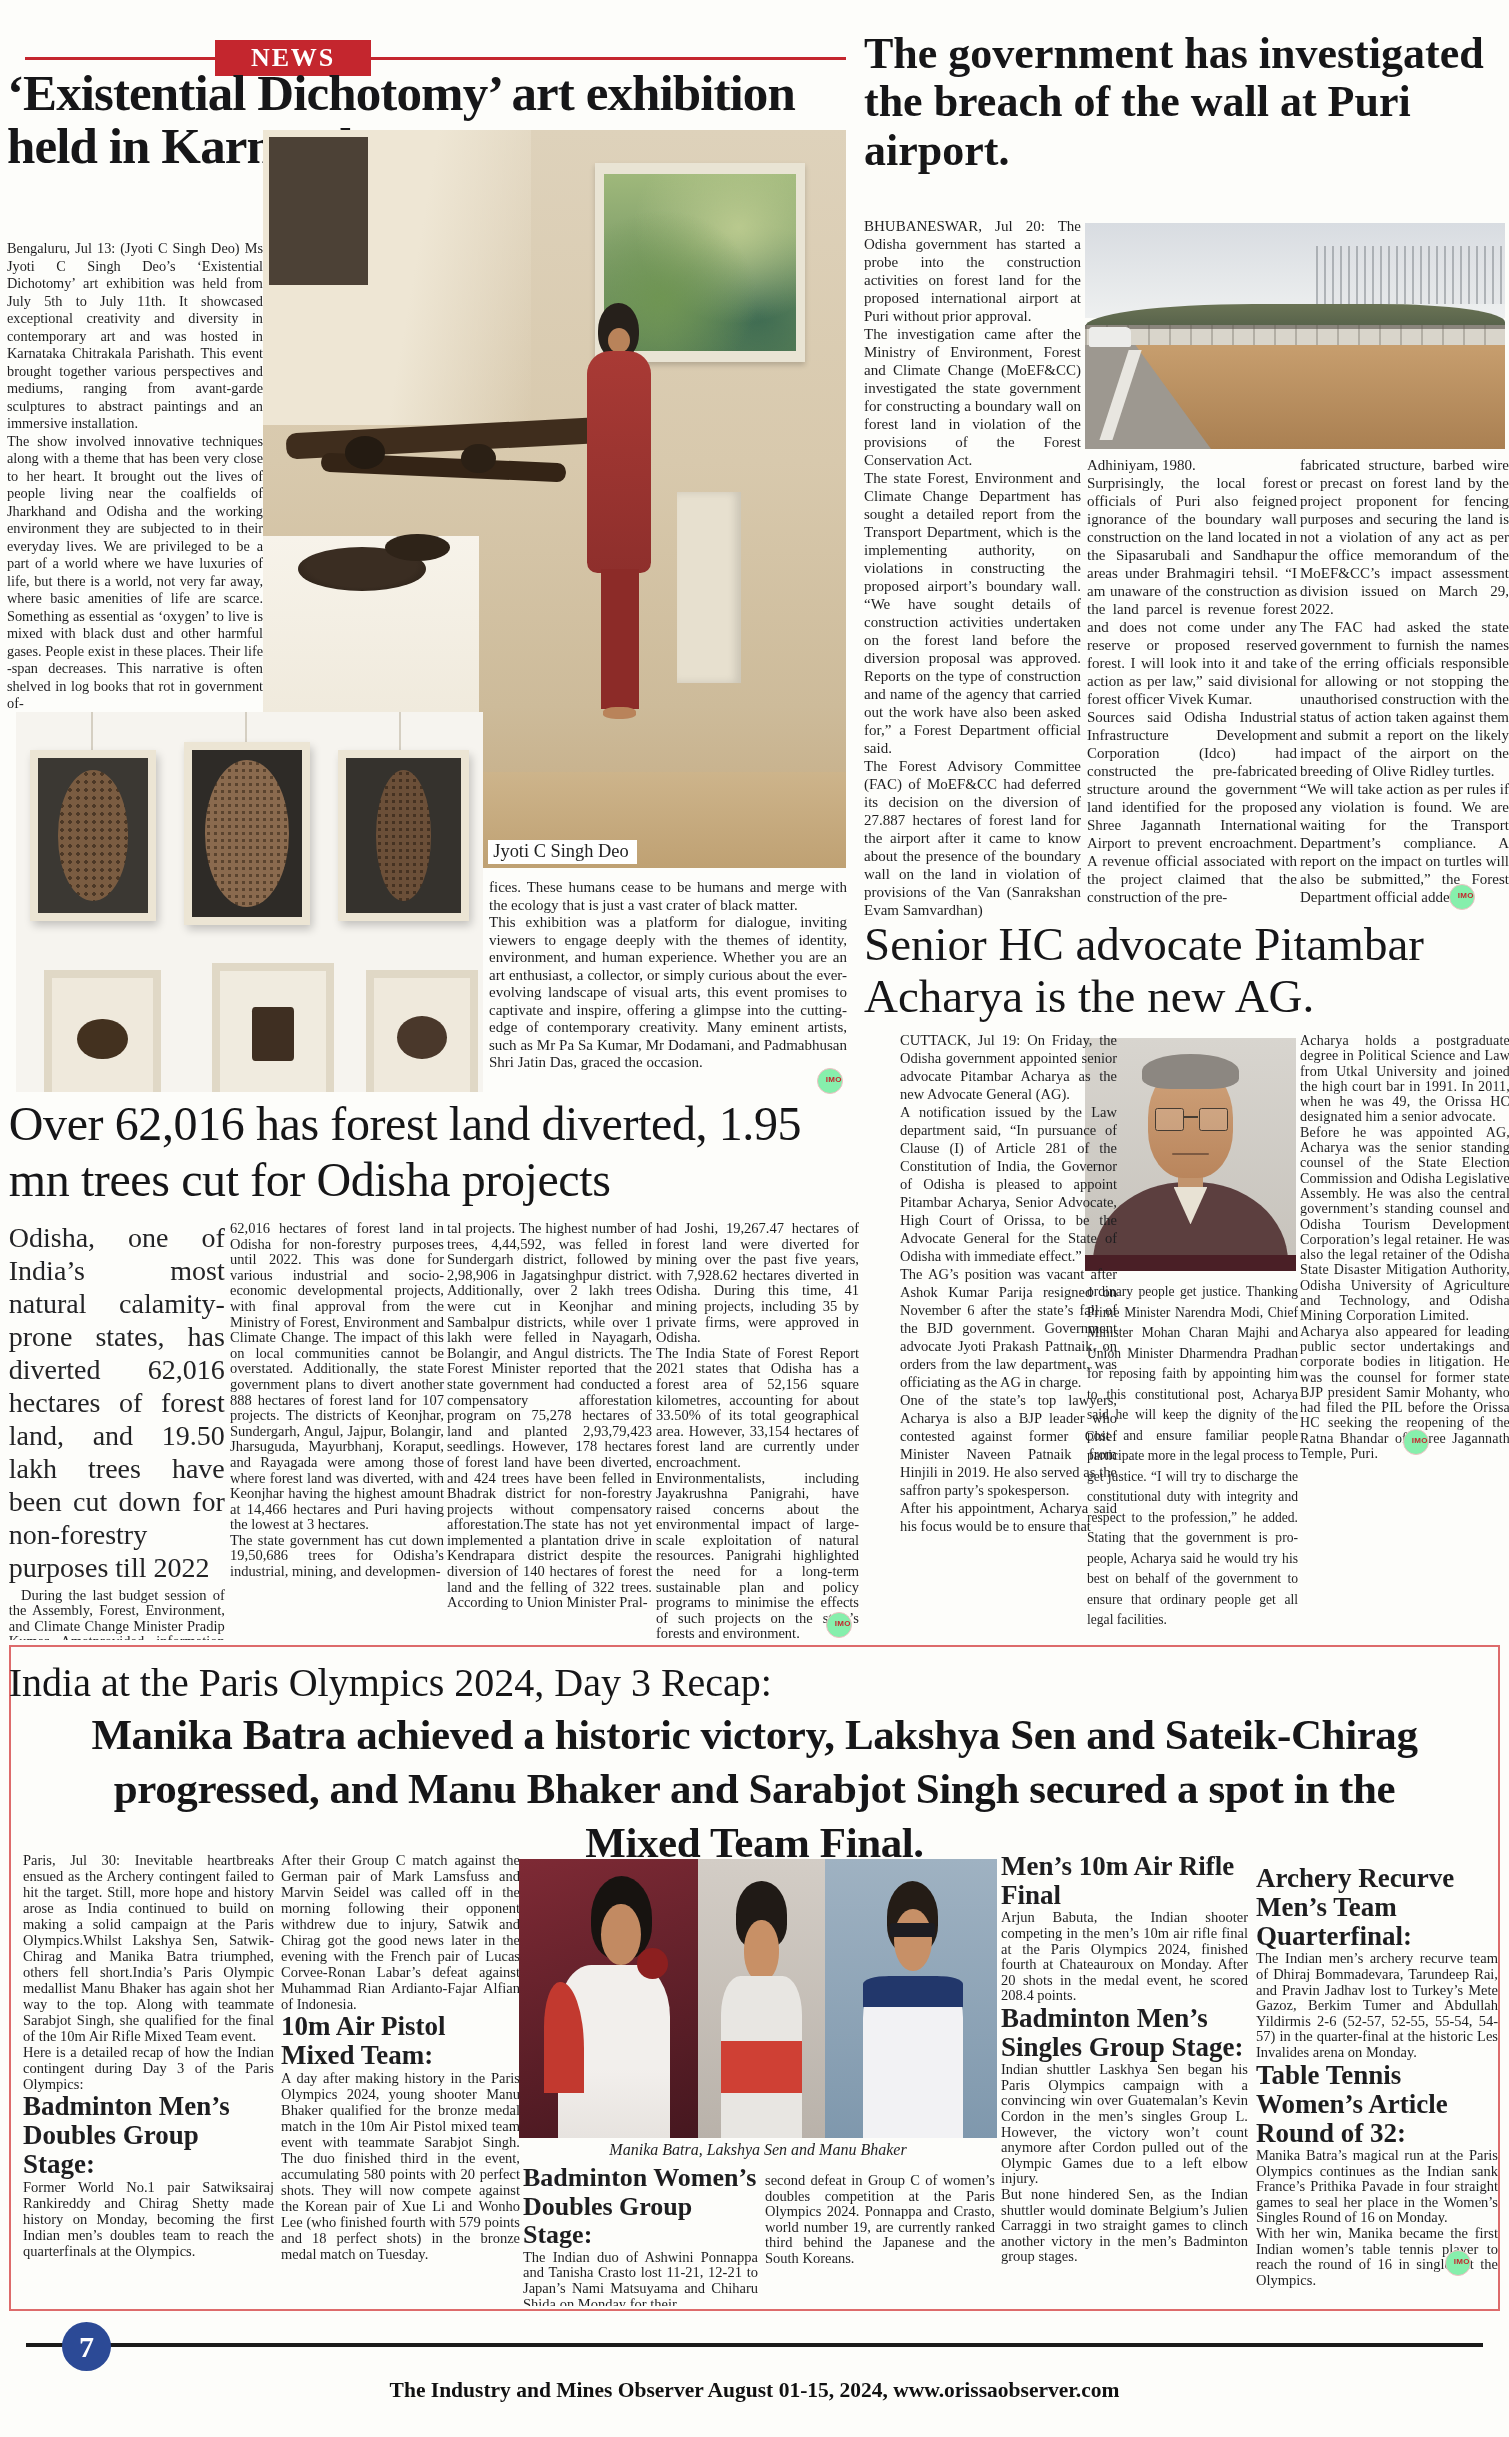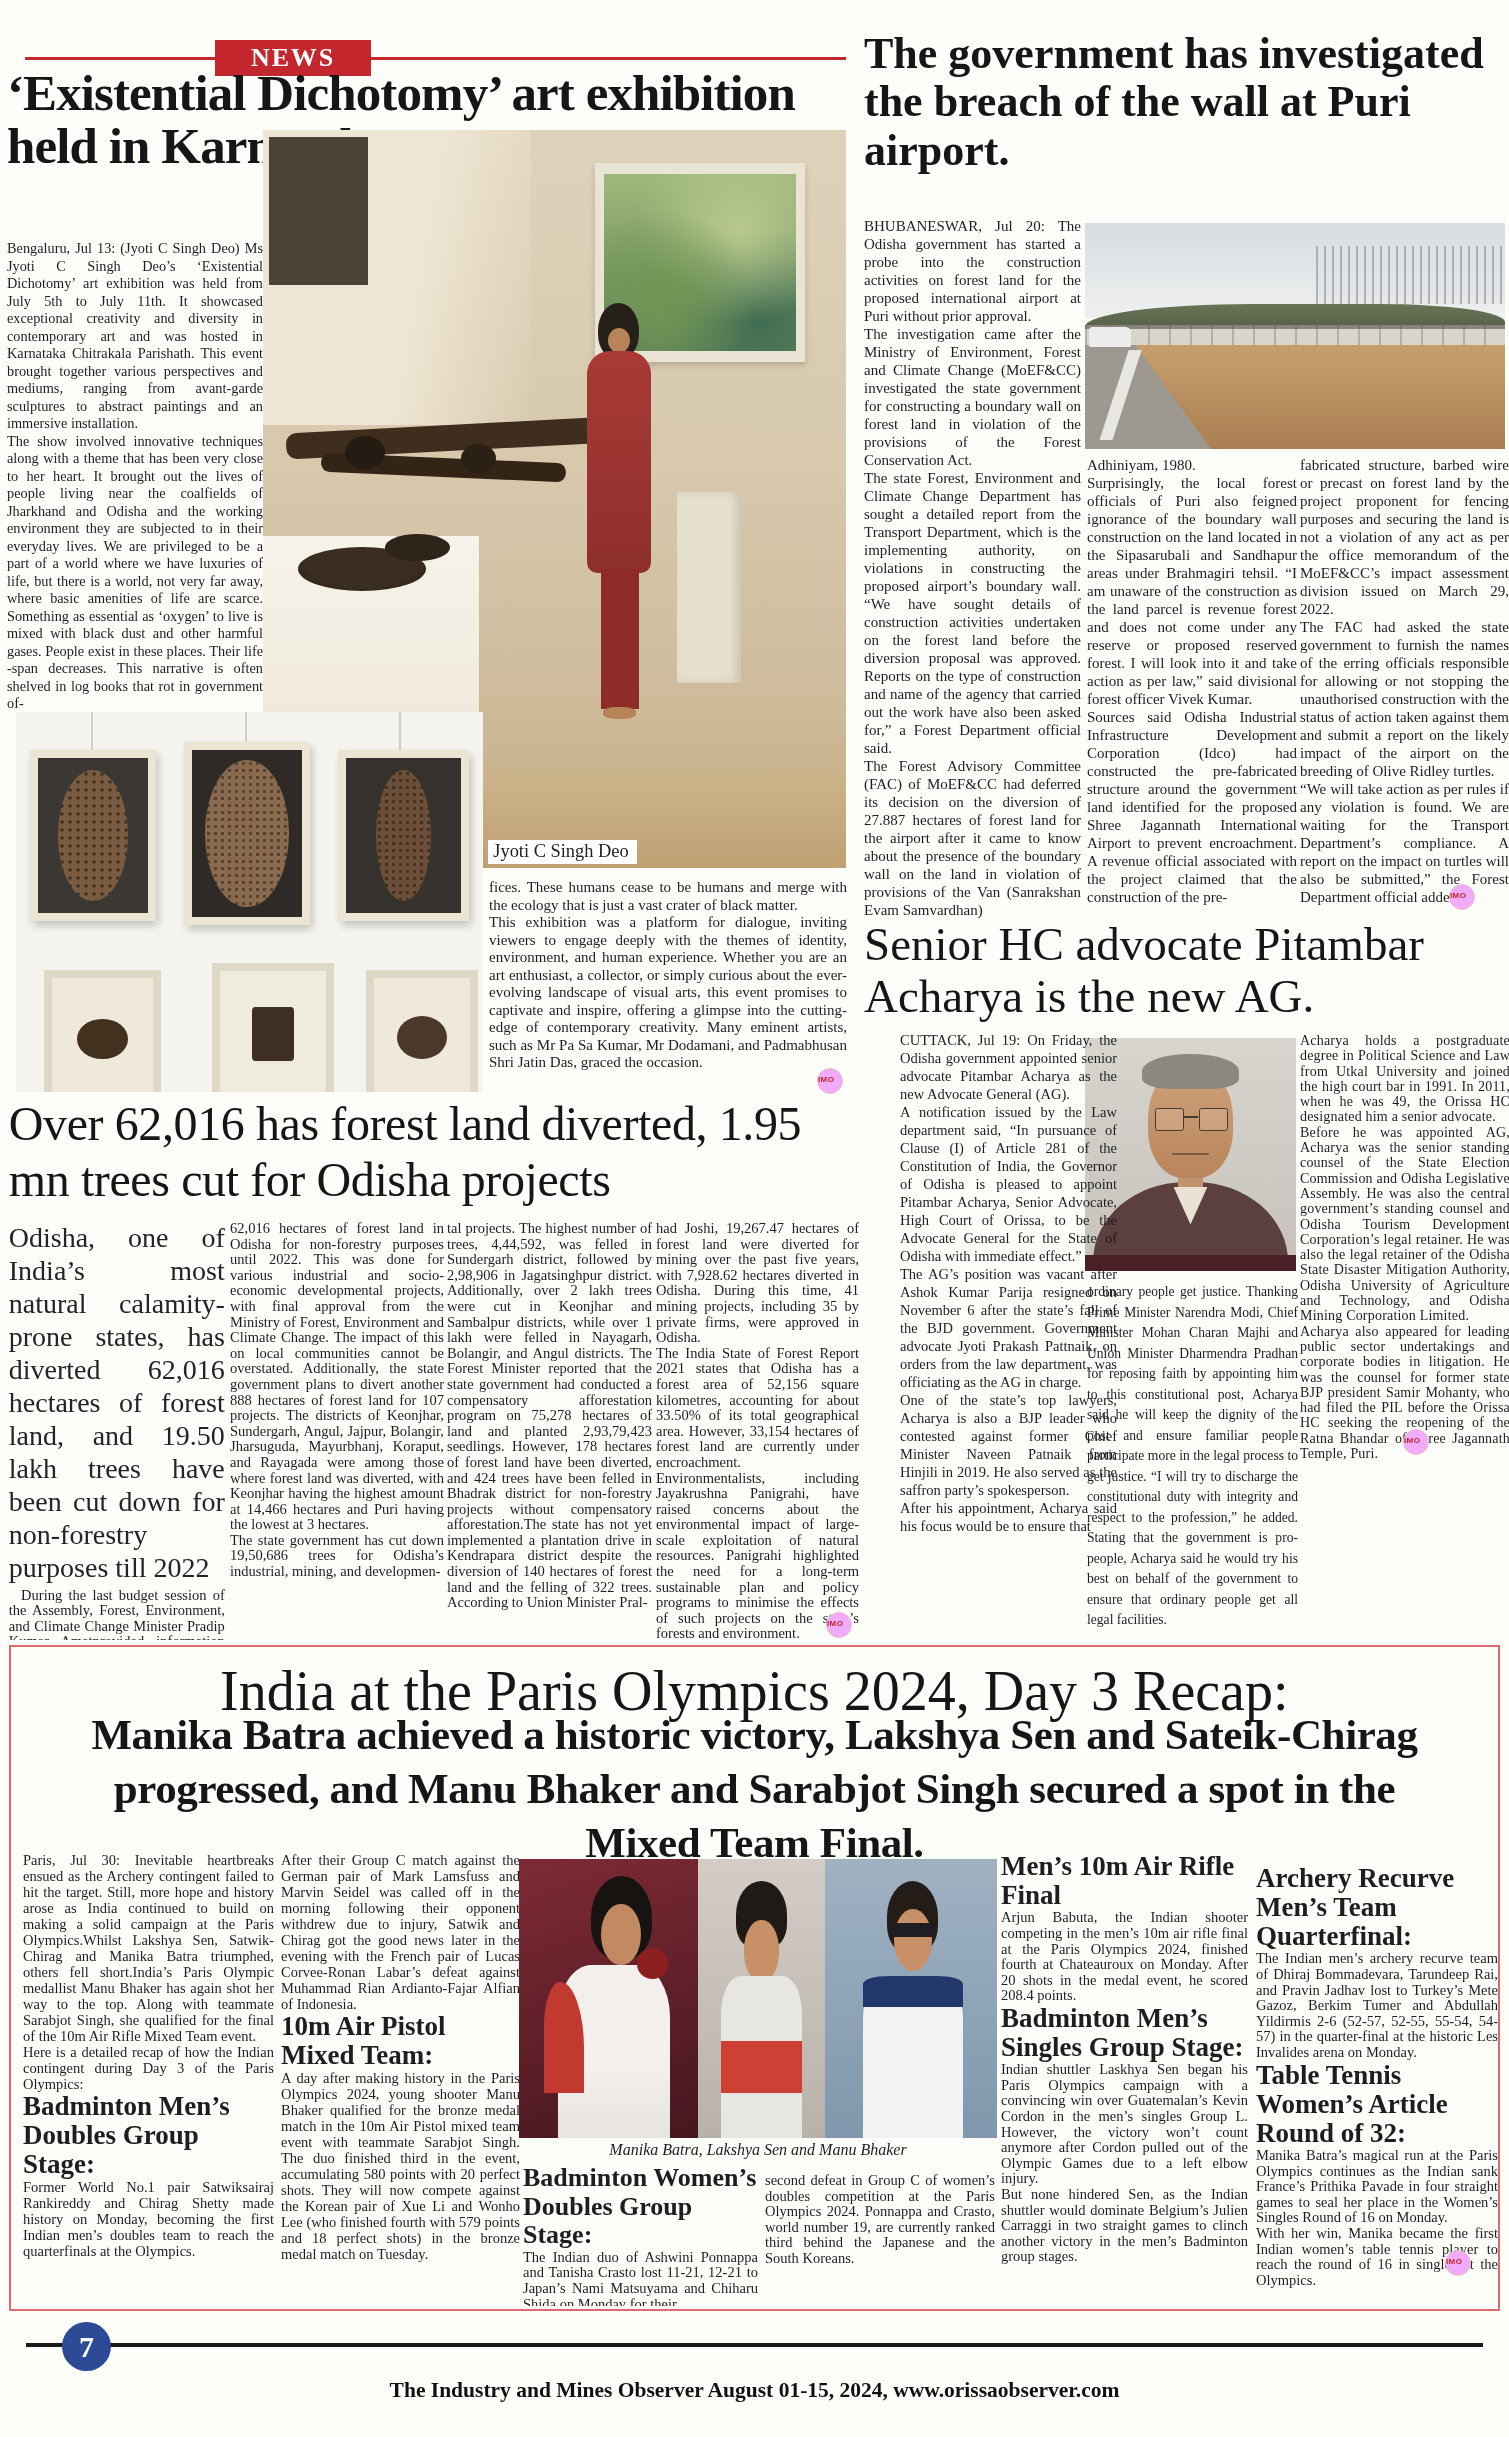--- a/index.html
+++ b/index.html
@@ -8,39 +8,39 @@
   .abs{position:absolute;}
   .ph{position:absolute;overflow:hidden;}
   .ph-s{position:absolute;}
   .col{position:absolute;overflow:hidden;}
   .col p{margin:0;text-align:justify;}
   .headline{color:#161618;}
   .h-art{font-size:51px;font-weight:700;line-height:1.04;letter-spacing:-0.9px;}
   .h-puri{font-size:44px;font-weight:700;line-height:1.1;}
   .h-ag{font-size:47px;font-weight:400;line-height:1.1;}
   .h-forest{font-size:48px;font-weight:400;line-height:1.17;letter-spacing:-0.4px;}
-  .h-oly{font-size:56px;font-weight:400;text-align:center;}
+  .h-oly{font-size:40px;font-weight:400;text-align:left;}
   .h-oly-sub{font-size:43px;font-weight:700;line-height:1.26;letter-spacing:-0.4px;text-align:center;}
   .f-art1{font-size:14.3px;line-height:17.5px;}
   .f-art2{font-size:15px;line-height:17.5px;}
   .f-puri{font-size:15px;line-height:18px;}
   .f-ag1{font-size:14.5px;line-height:18px;}
   .f-ag2{font-size:13.6px;line-height:20.5px;}
   .f-ag3{font-size:14px;line-height:15.3px;letter-spacing:0.2px;}
   .f-forest{font-size:14.5px;line-height:15.6px;}
   .f-oly{font-size:14.5px;line-height:16px;}
   .f-oly2{font-size:14.5px;line-height:15.6px;}
   .lead{font-size:28px;line-height:33px;text-align:justify;color:#242426;}
   .sub1{font-size:27px;font-weight:700;line-height:1.08;margin:3.5px 0 2.6px;text-align:left !important;}
   .sub2{font-size:26px;font-weight:700;line-height:1.1;margin:2.6px 0 1.8px;text-align:left !important;}
   .news-tab{background:#c4262e;color:#fff;display:flex;align-items:center;justify-content:center;
             font-size:26px;font-weight:700;letter-spacing:1.8px;}
   .caption-box{background:#fff;font-size:18.4px;padding:0.9px 8.8px 2.6px 5.3px;color:#222;}
-  .imo{position:absolute;width:24px;height:24px;border-radius:50%;background:#f0abfc;
-       border:1.8px solid #f0bfc3;color:#c4262e;text-align:left;
+  .imo{position:absolute;width:24px;height:24px;border-radius:50%;background:#86efac;
+       border:1.8px solid #f0bfc3;color:#c4262e;text-align:right;
        font:700 8px/22px "Liberation Sans",sans-serif;letter-spacing:0.4px;}
   .oly-caption{font-size:16px;font-style:italic;text-align:center;}
   .footer-text{font-size:21.5px;font-weight:700;text-align:center;color:#111;}
   .pg-circle{border-radius:50%;background:#2c4a96;color:#fff;display:flex;align-items:center;
              justify-content:center;font-size:30px;font-weight:700;}
 </style>
 </head>
 <body>
 
 <div class="page">

